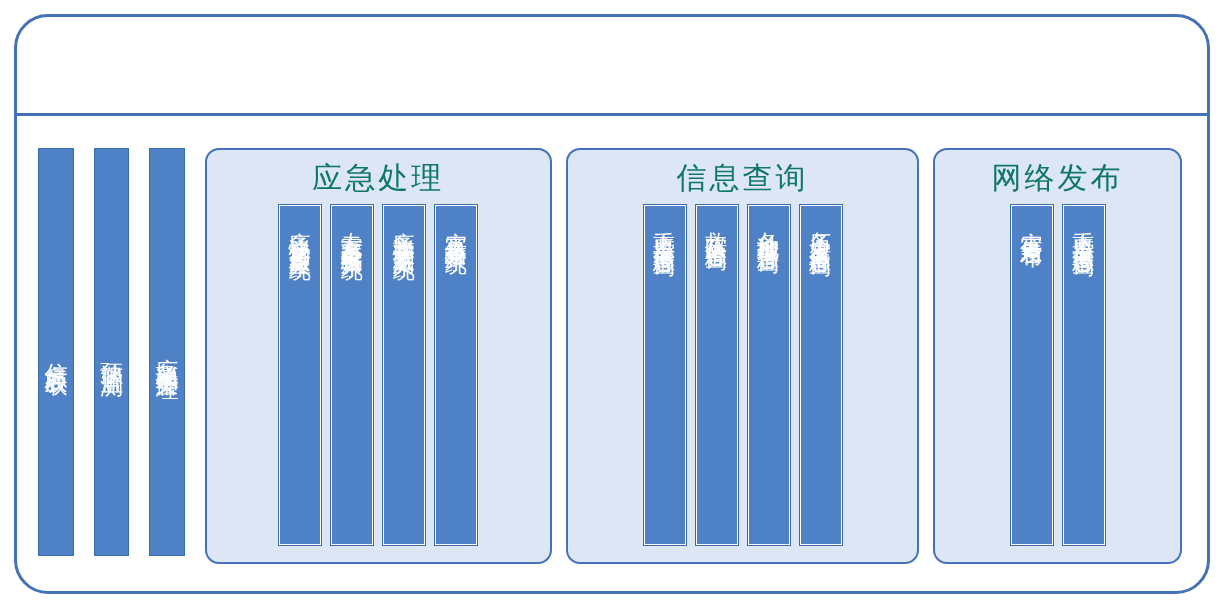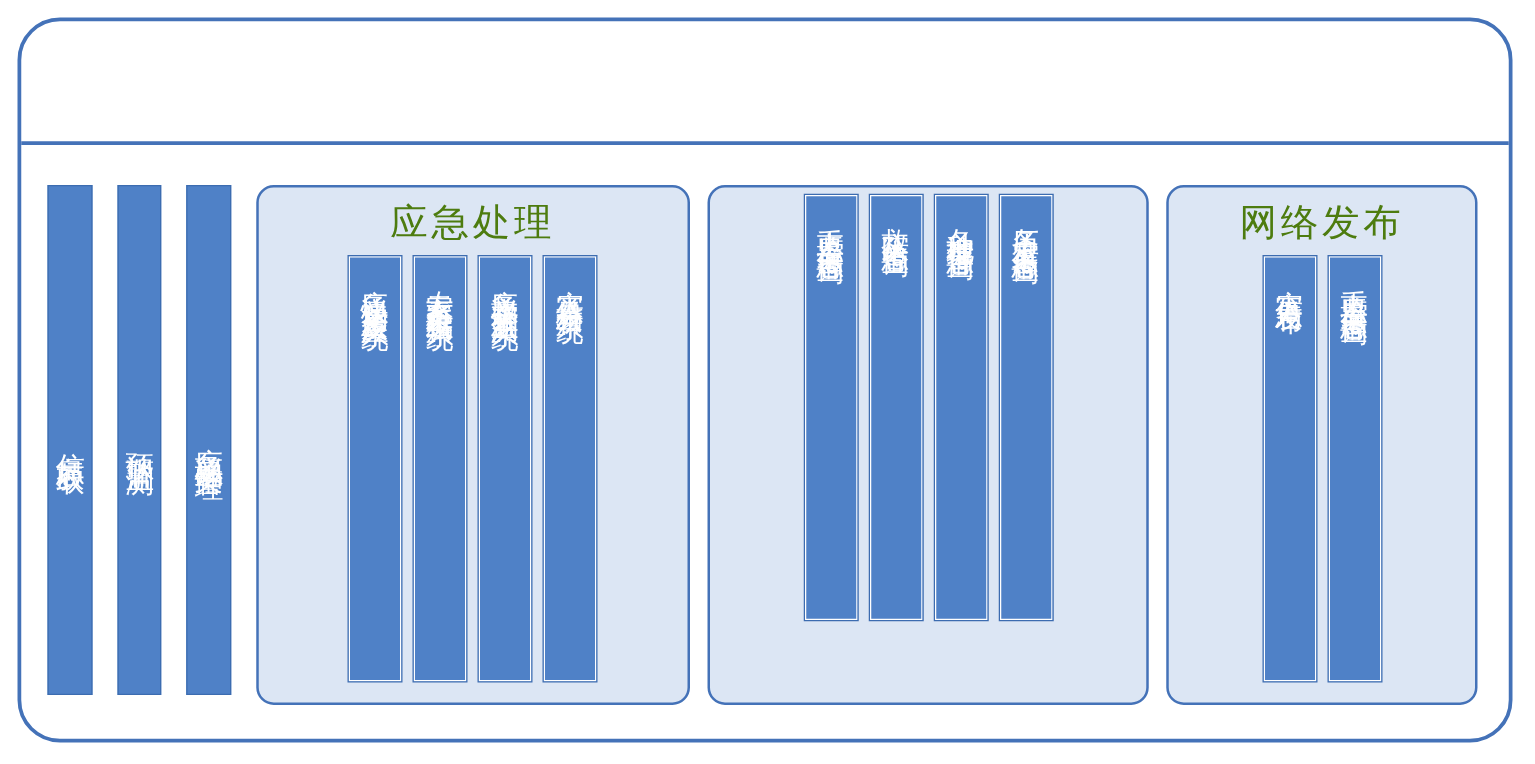--- a/index.html
+++ b/index.html
@@ -87,21 +87,21 @@
     background: #dce6f4;
     box-sizing: border-box;
     height: 416px;
     margin-right: 14px;
     display: flex;
     flex-direction: column;
     align-items: center;
     padding: 6px 10px 10px 10px;
   }
   .group-header {
-    color: #4d7c0f;
+    color: #0f766e;
     font-size: 30px;
     text-align: center;
     padding: 2px 0 6px 0;
     letter-spacing: 3px;
     white-space: nowrap;
   }
   .group-body {
     display: flex;
     flex-direction: row;
     align-items: flex-start;
@@ -161,20 +161,21 @@
         <div class="subbar">
           <span class="vtext">应急救灾全程监测系统</span>
         </div>
         <div class="subbar">
           <span class="vtext">灾害总结分析系统</span>
         </div>
       </div>
     </div>
 
     <div class="group group-query">
+      <div class="group-header">信息查询</div>
       <div class="group-body">
         <div class="subbar">
           <span class="vtext">重点监控点信息查询</span>
         </div>
         <div class="subbar">
           <span class="vtext">救灾队信息查询</span>
         </div>
         <div class="subbar">
           <span class="vtext">各种地理信息查询</span>
         </div>

